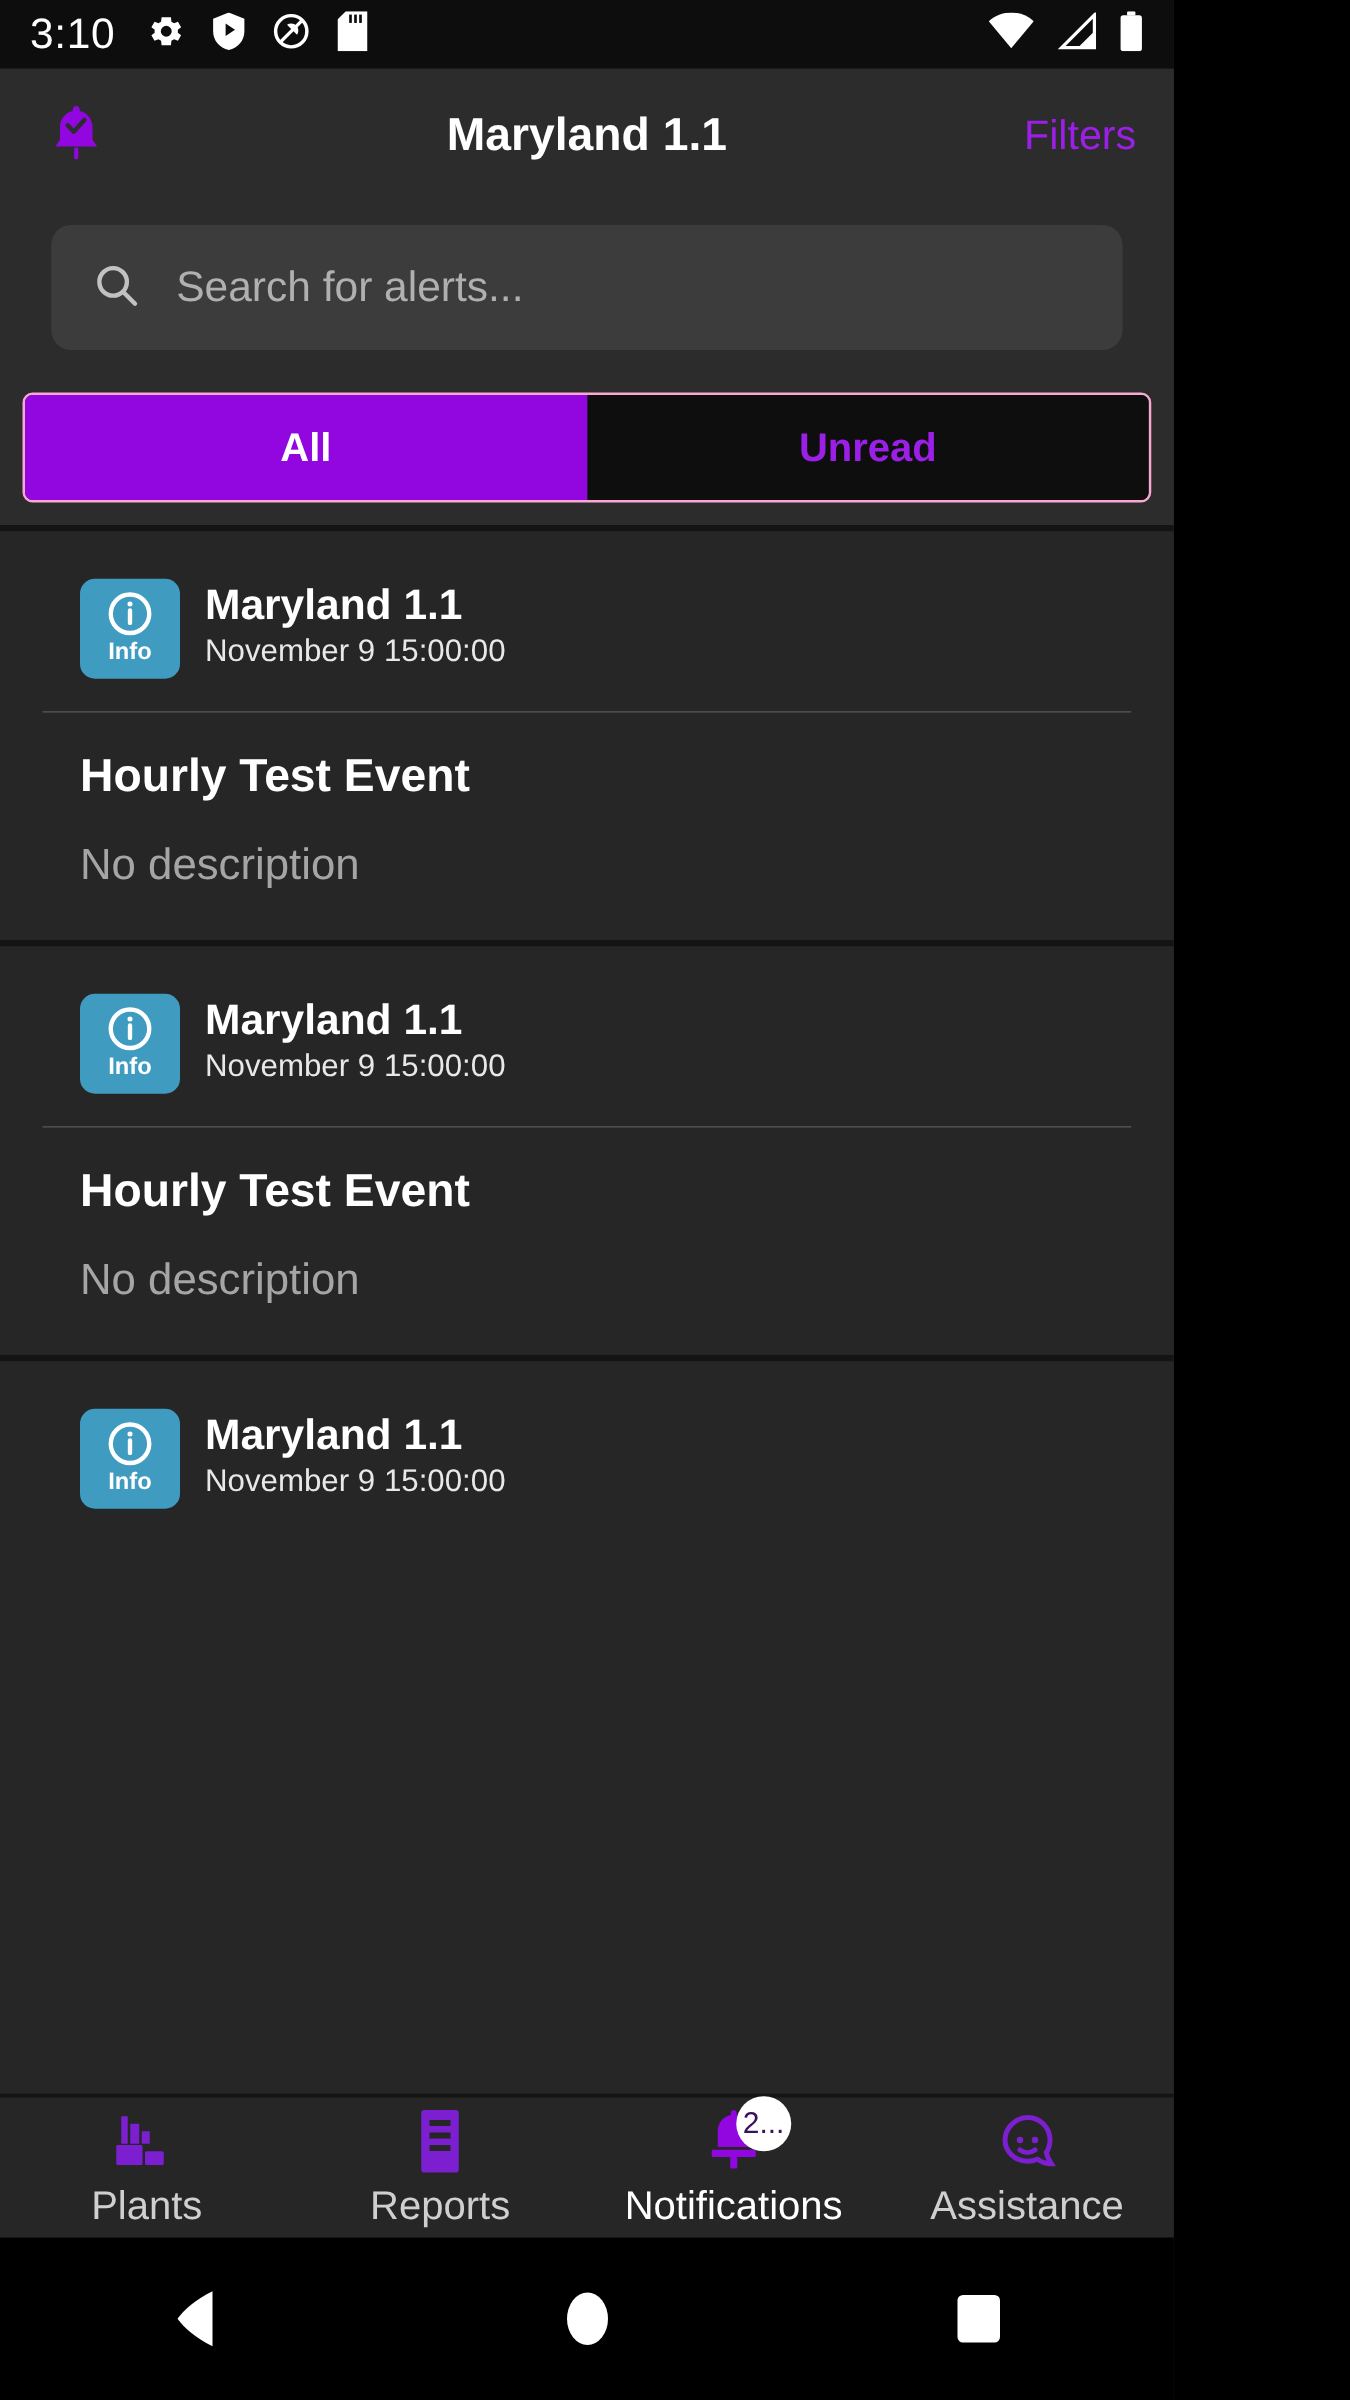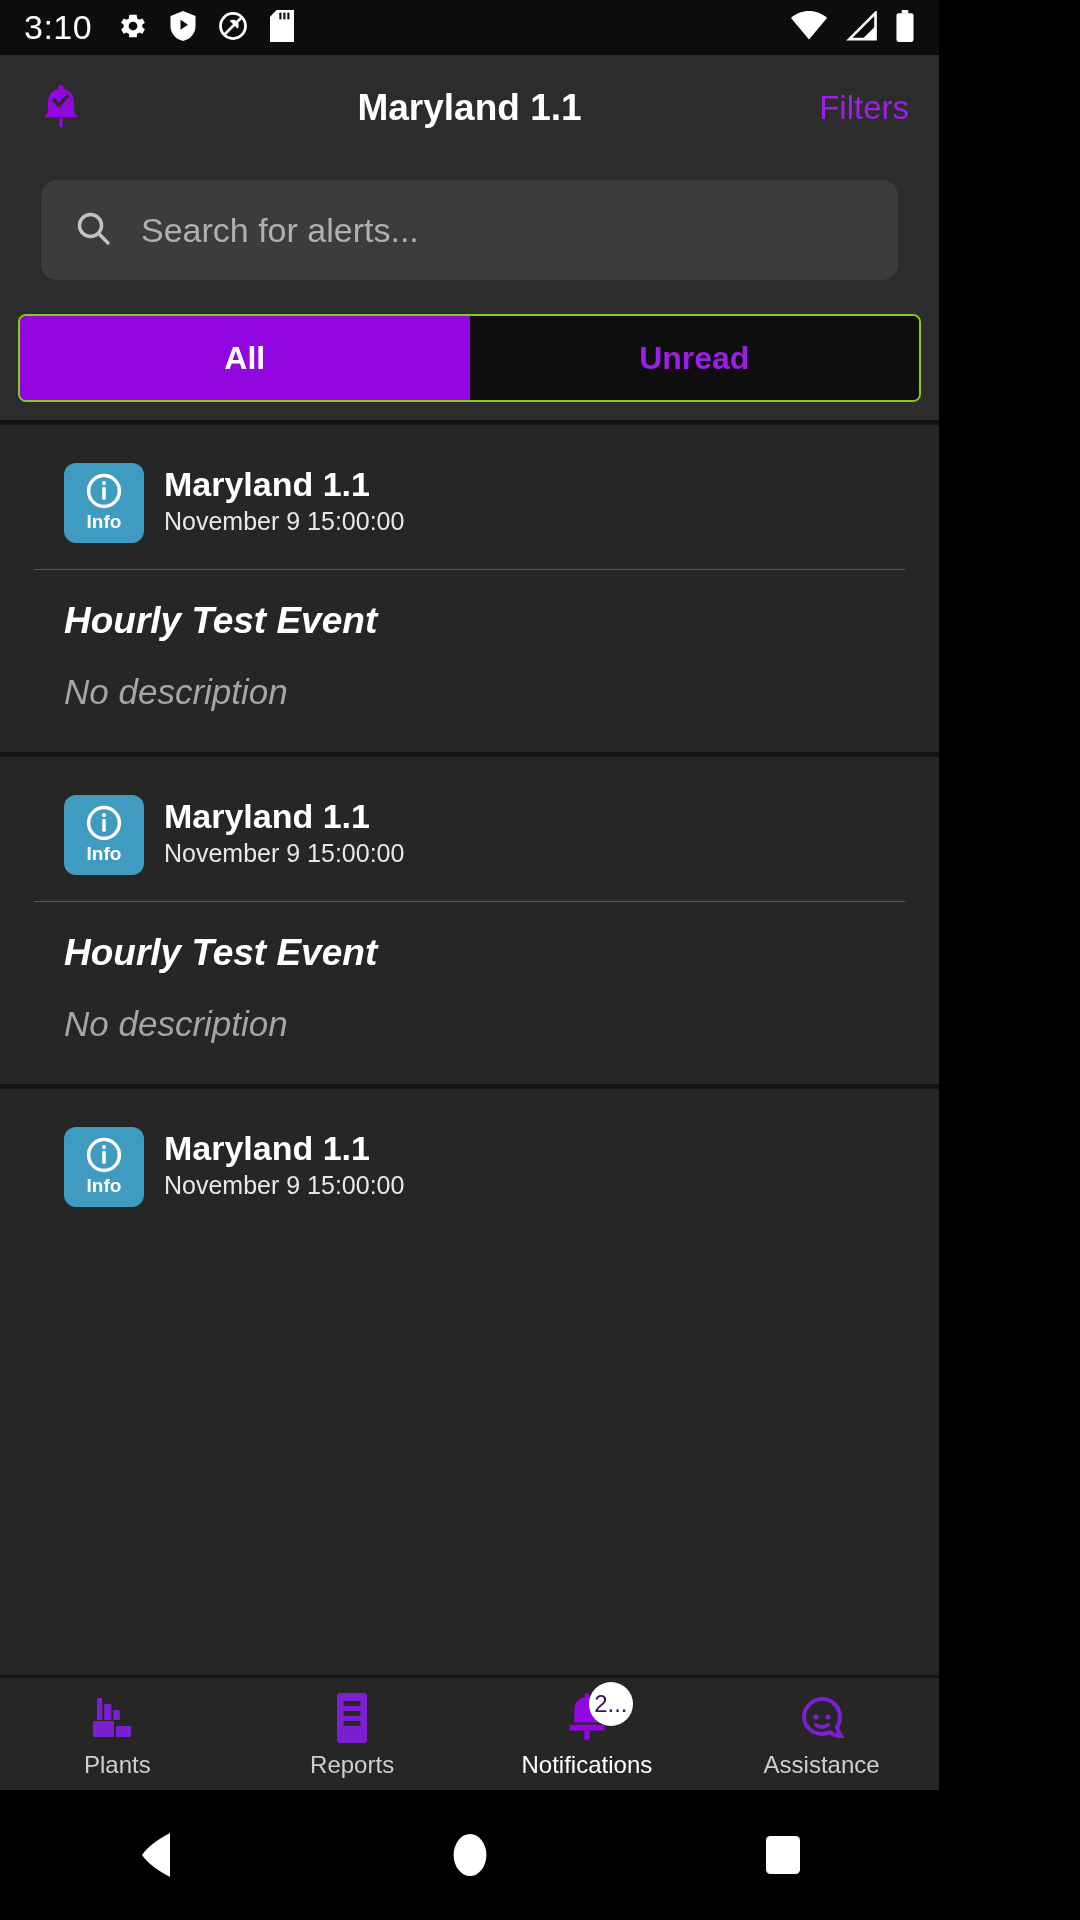--- a/index.html
+++ b/index.html
@@ -42,21 +42,21 @@
   .search-box {
     height:100px; background:#3c3c3c; border-radius:16px;
     display:flex; align-items:center; padding:12px 32px;
   }
   .search-text { margin-left:28px; color:#b0b0b0; font-size:34px; }
 
   
   .seg-wrap { background:#2c2c2c; padding:0 18px 18px 18px; flex:0 0 auto; }
   .segmented {
     display:flex; height:88px; border-radius:8px; overflow:hidden;
-    border:2px solid #84cc16;
+    border:2px solid #f9a8d4;
   }
   .seg-btn {
     flex:1; display:flex; align-items:center; justify-content:center;
     font-size:32px; font-weight:bold;
   }
   .seg-btn.active { background:#9206E0; color:#ffffff; }
   .seg-btn.inactive { background:#0e0e0e; color:#9C1FE8; }
 
   
   .list { flex:1 1 auto; overflow:hidden; background:#262626; }
@@ -67,32 +67,32 @@
     width:80px; height:80px; border-radius:12px; background:#3F9CC0;
     display:flex; flex-direction:column; align-items:center; justify-content:flex-start;
     padding-top:6px; flex:0 0 80px;
   }
   .info-badge .ico { width:44px; height:44px; }
   .info-badge .blabel { color:#ffffff; font-size:19px; margin-top:-2px; font-weight:700; }
   .card-head-text { margin-left:20px; padding-top:2px; }
   .card-plant { color:#ffffff; font-size:34px; font-weight:bold; line-height:1.12; }
   .card-date { color:#e8e8e8; font-size:25px; margin-top:4px; }
   .card-divider { height:1px; background:#5a5a5a; margin:26px 34px 0 34px; }
-  .card-body { padding:30px 64px 40px 64px;font-style:italic; }
+  .card-body { padding:30px 64px 40px 64px; }
   .card-title { color:#ffffff; font-size:37px; font-weight:bold; }
   .card-desc { color:#a5a5a5; font-size:35px; margin-top:30px; }
 
   
   .bottom-nav {
     flex:0 0 115px; background:#262626; border-top:3px solid #141414;
     display:flex; align-items:center;
   }
   .nav-item { flex:1; display:flex; flex-direction:column; align-items:center; justify-content:center; position:relative; }
   .nav-icon-wrap { position:relative; height:54px; display:flex; align-items:flex-end; justify-content:center; }
-  .nav-label { font-size:24px; color:#cfcfcf; margin-top:7px; }
+  .nav-label { font-size:32px; color:#cfcfcf; margin-top:7px; }
   .nav-item.active .nav-label { color:#ffffff; }
   .nav-badge {
     position:absolute; left:28px; top:-8px;
     min-width:44px; height:44px; border-radius:22px; background:#ffffff;
     display:flex; align-items:center; justify-content:center;
     color:#3a1060; font-size:24px; padding:0 5px;
   }
 
   
   .android-nav {

